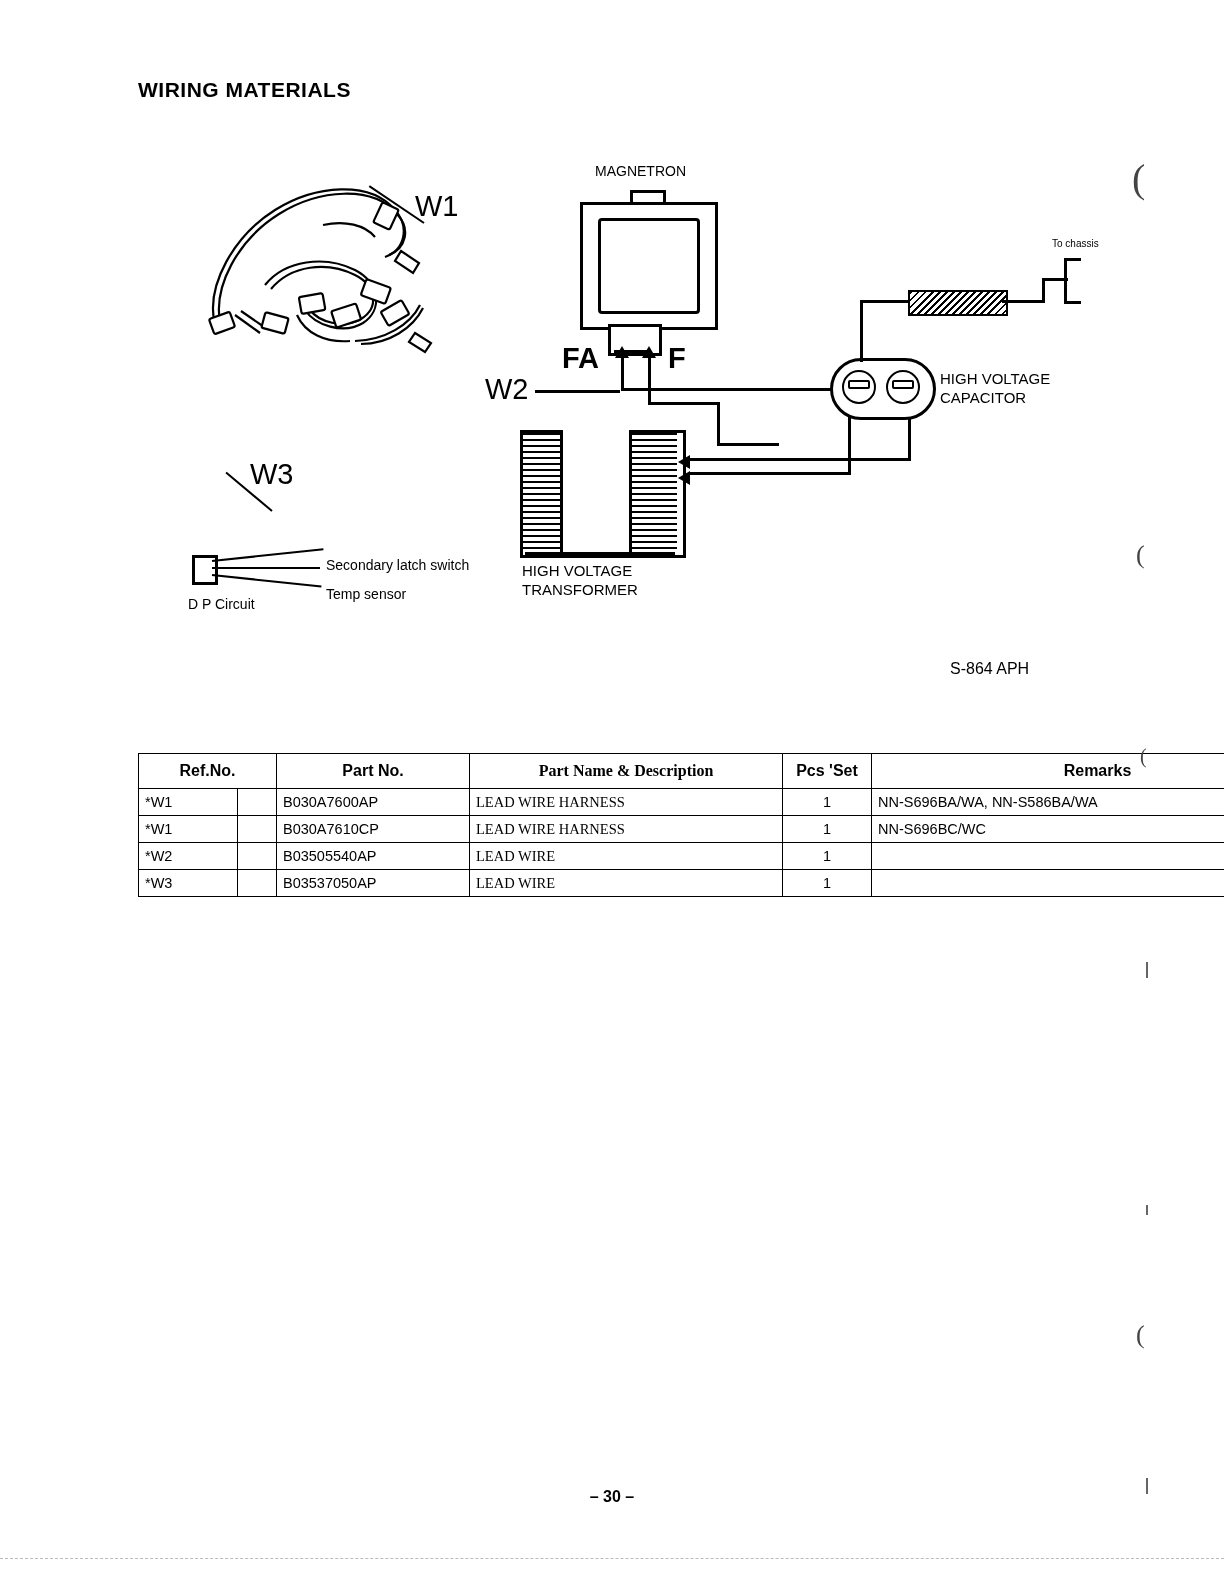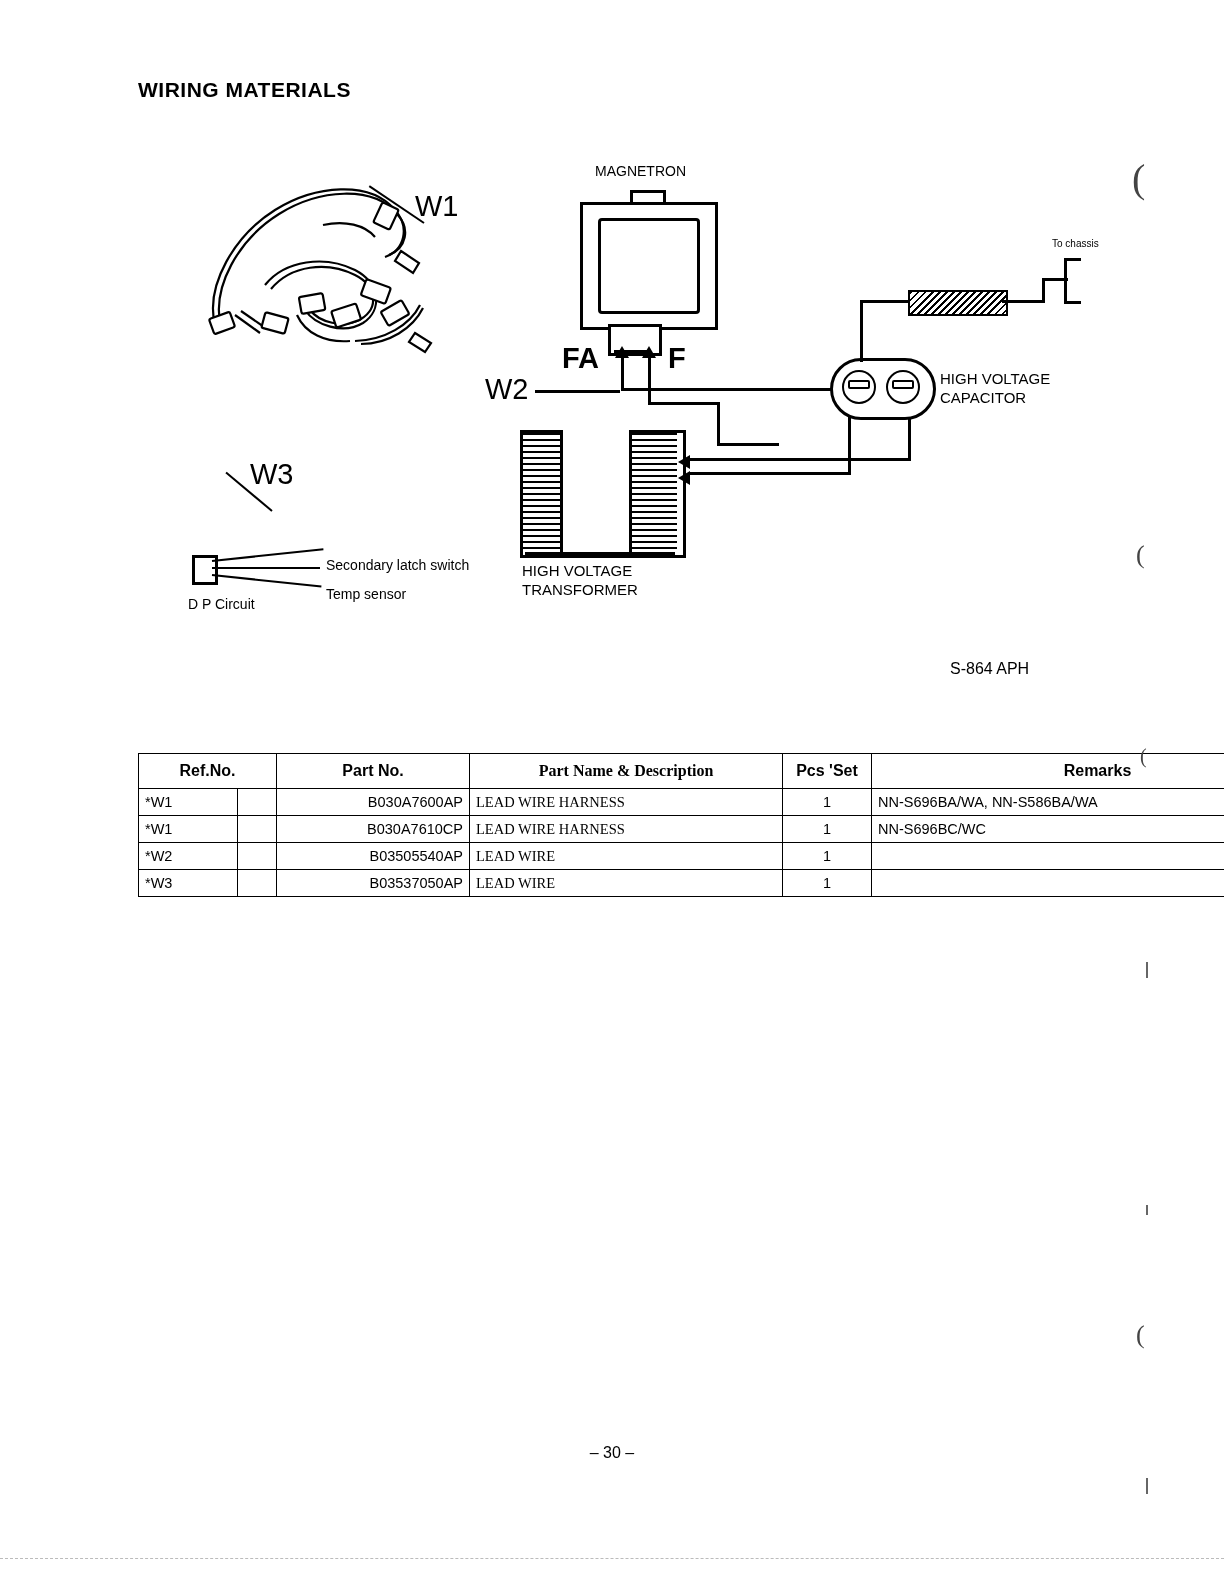--- a/index.html
+++ b/index.html
@@ -186,21 +186,21 @@
     font-size: 16px;
     height: 30px;
   }
   .col-ref   { width: 86px;  text-align: left; padding-left: 10px; }
   .col-ref2  { width: 26px; }
   .col-part  { width: 180px; text-align: center; }
   .col-desc  { width: 300px; text-align: left; padding-left: 10px; font-family: Liberation Serif, serif; }
   .col-pcs   { width: 76px;  text-align: center; }
   .col-rem   { text-align: left; padding-left: 10px; }
 
-  .parts-table tbody td.col-part { text-align: right; }
+  .parts-table tbody td.col-part { text-align: left; }
 
   
   .scan-mark {
     position: absolute;
     font-size: 26px;
     color: #444;
     font-family: "Liberation Serif", serif;
   }
   .scan-dot {
     position: absolute;
@@ -212,23 +212,24 @@
     position: absolute;
     left: 950px;
     top: 660px;
     font-size: 16px;
   }
 
   .page-number {
     position: absolute;
     left: 0;
     right: 0;
-    top: 1444px;
+    top: 1488px;
     text-align: center;
     font-size: 16px;
+    font-weight: bold;
   }
 
   .bottom-rule {
     position: absolute;
     left: 0;
     right: 0;
     top: 1558px;
     border-top: 1px dashed #bbb;
   }
 </style>

